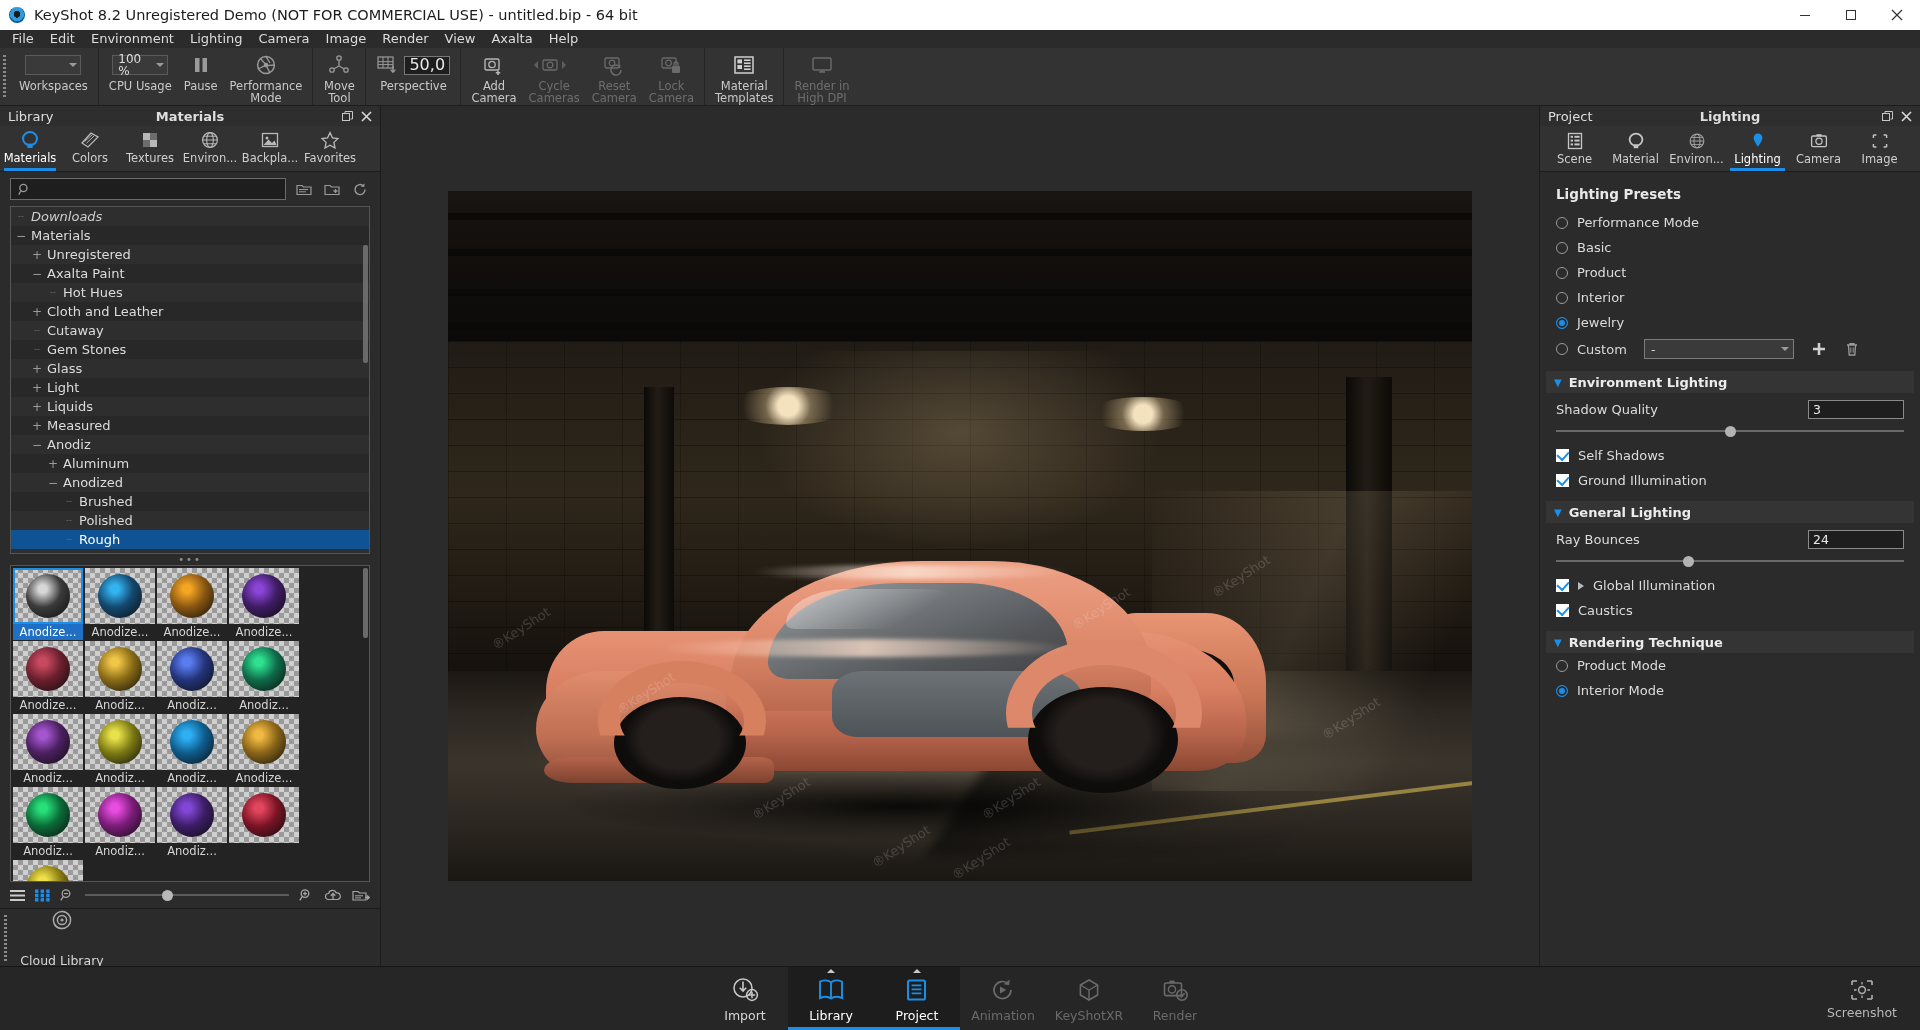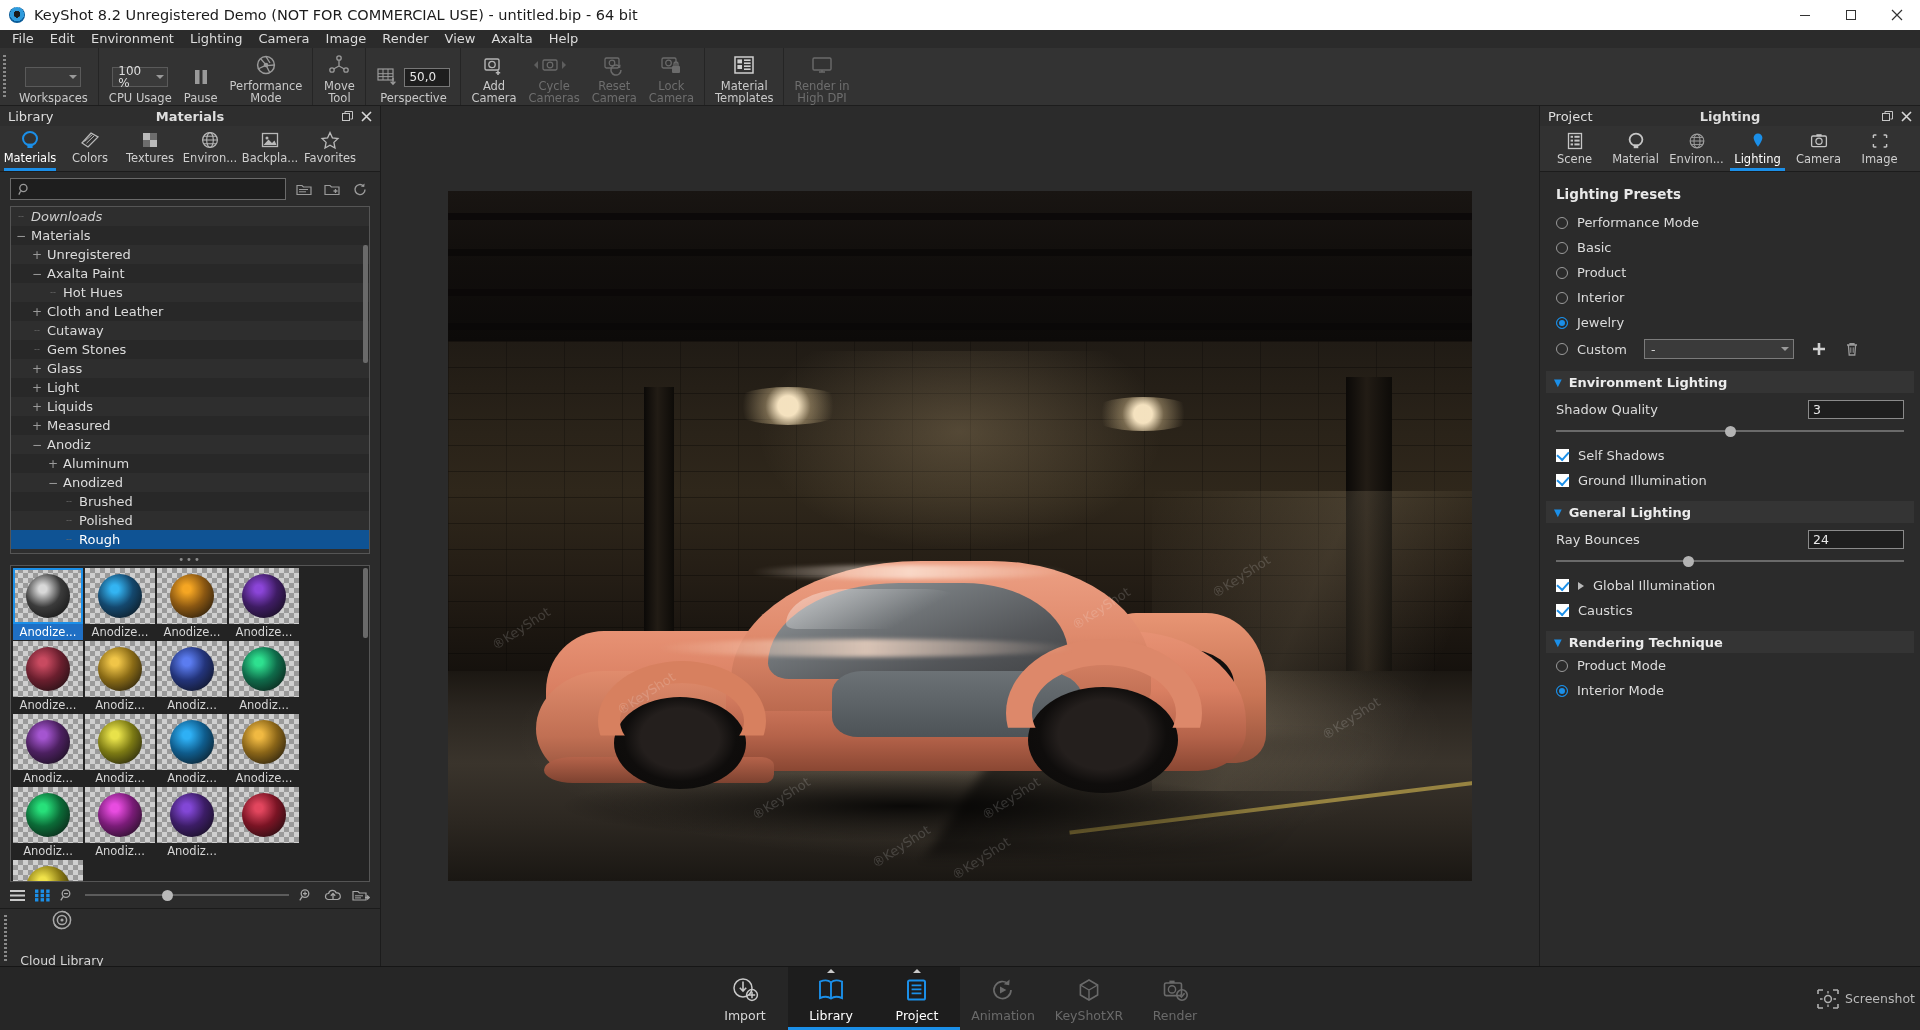--- a/index.html
+++ b/index.html
@@ -29,33 +29,33 @@
   .menubar{ height:18px; flex:0 0 18px; background:#2b2b2b; display:flex; align-items:center;
             padding-left:4px; font-size:13px; color:#ddd; }
   .menubar .mi{ padding:1px 8px; line-height:16px; white-space:nowrap; }
 
   
   .ribbon{ height:58px; flex:0 0 58px; background:#333333; display:flex; align-items:stretch;
            border-bottom:1px solid #1d1d1d; }
   .grip{ width:9px; display:flex; align-items:center; justify-content:center; }
   .grip i{ display:block; width:3px; height:44px;
     background-image:repeating-linear-gradient(to bottom,#8a8a8a 0 2px, transparent 2px 4px); }
-  .rgroup{ display:flex; align-items:flex-end; padding:0 4px; border-right:1px solid #252525; }
+  .rgroup{ display:flex; align-items:flex-start; padding:0 4px; border-right:1px solid #252525; }
   .ritem{ min-width:44px; padding:2px 6px 1px 6px; display:flex; flex-direction:column;
           align-items:center; justify-content:flex-start; color:#c9c9c9; font-size:11.5px;
           line-height:12px; text-align:center; }
   .ritem .ico{ height:30px; display:flex; align-items:center; justify-content:center; }
   .ritem .lbl{ white-space:pre-line; }
   .ritem.active{ background:#2a2a2a; color:#e9e9e9; }
   .ritem.dim{ color:#6e6e6e; }
   .combo{ width:56px; height:20px; background:#3a3a3a; border:1px solid #5a5a5a;
           display:flex; align-items:center; justify-content:flex-end; padding-right:3px; }
   .combo .cap{ flex:1; text-align:left; padding-left:5px; color:#ddd; font-size:12px; }
   .numbox{ width:46px; height:19px; background:#1e1e1e; border:1px solid #777;
-           color:#e8e8e8; font-size:12px; display:flex; align-items:center; padding-left:4px; }
+           color:#e8e8e8; font-size:16px; display:flex; align-items:center; padding-left:4px; }
   .caret{ width:0;height:0;border-left:4px solid transparent;border-right:4px solid transparent;
           border-top:4px solid #9a9a9a; }
 
   
   .body{ flex:1 1 auto; display:flex; min-height:0; background:#2b2b2b; }
 
   
   .left{ width:381px; flex:0 0 381px; background:#2b2b2b; display:flex; flex-direction:column;
          border-right:1px solid #1c1c1c; }
   .panelhdr{ height:20px; flex:0 0 20px; background:#2e2e2e; display:flex; align-items:center;
@@ -260,21 +260,21 @@
   .btile{ width:86px; height:63px; display:flex; flex-direction:column; align-items:center;
           justify-content:center; gap:3px; color:#d6d6d6; font-size:12.5px; position:relative; }
   .btile .ico{ height:30px; display:flex; align-items:center; }
   .btile.active{ background:#1d1d1d; color:#ffffff; }
   .btile.active:after{ content:""; position:absolute; left:0; right:0; bottom:0; height:3px;
                        background:#1b8fe8; }
   .btile.dim{ color:#6a6a6a; }
   .btile .pip{ position:absolute; top:2px; width:0;height:0;
     border-left:4px solid transparent;border-right:4px solid transparent;border-bottom:4px solid #c9c9c9; }
   .bright{ margin-left:auto; display:flex; align-items:center; padding-right:10px; }
-  .screenshot{ width:96px; display:flex; flex-direction:row; align-items:center; gap:3px;
+  .screenshot{ width:96px; display:flex; flex-direction:column; align-items:center; gap:3px;
                color:#b9b9b9; font-size:12.5px; }
   svg{ display:block; }
 </style>
 </head>
 <body>
 
 <div class="app">
 
   <div class="titlebar">
     <div class="tb-icon">

